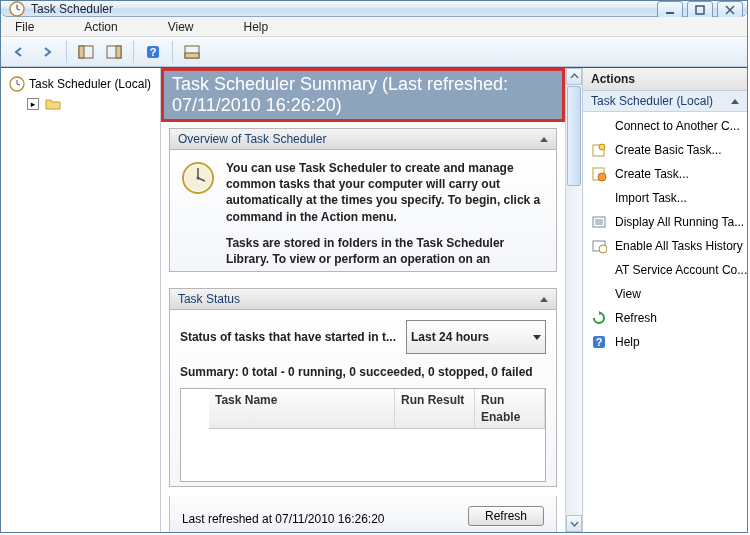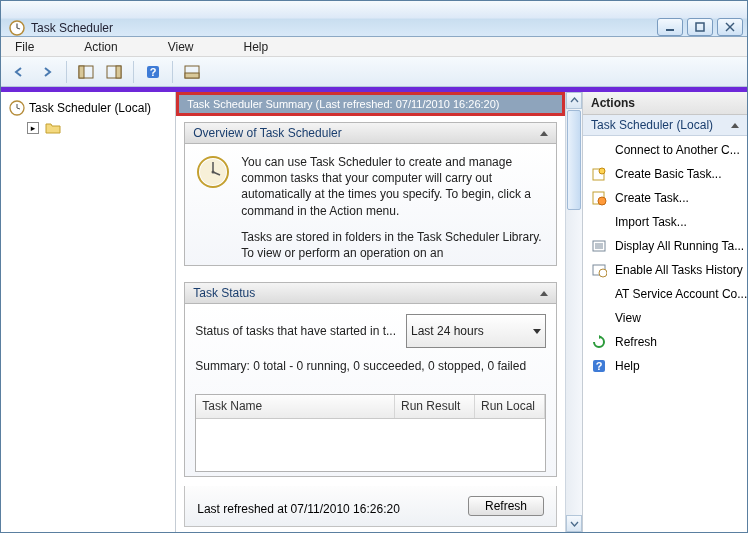--- a/index.html
+++ b/index.html
@@ -1,64 +1,64 @@
 <!DOCTYPE html>
 <html><head>
 <meta charset="utf-8">
 <style>
 * { box-sizing: border-box; margin: 0; padding: 0; }
 body { font-family: "Segoe UI", Tahoma, sans-serif; font-size: 12px; background: #fff; width: 750px; height: 535px; overflow: hidden; }
 
 .window { border: 1px solid #5a7fa0; width: 748px; height: 533px; display: flex; flex-direction: column; background: #fff; }
 
 
-.titlebar { height: 36px; background: linear-gradient(#f6fafd,#dde9f7 48%,#c9def0 52%,#d9e9f8); display: flex; align-items: flex-end; padding: 0 4px 0 8px; border-bottom: 1px solid #8ca8c4; }
+.titlebar { height: 16px; background: linear-gradient(#f6fafd,#dde9f7 48%,#c9def0 52%,#d9e9f8); display: flex; align-items: flex-start; padding: 0 4px 0 8px; border-bottom: 1px solid #8ca8c4; border-radius: 6px; }
 .titlebar .title { flex: 1; color: #223; font-size: 12px; display:flex; align-items:center; gap:6px;}
 .titlebar-icon { width:16px; height:16px; display:inline-flex; align-items:center; justify-content:center;}
 .window-btns { display: flex; gap: 4px; }
 .window-btn { width: 26px; height: 18px; border: 1px solid #7a9cc0; border-radius: 3px; background: linear-gradient(#f3f9fe,#cfe2f5); display:flex;align-items:center;justify-content:center; cursor:pointer;}
 
 
 .menubar { height: 20px; display: flex; align-items: center; padding: 0 6px; background:#f4f4f4; border-bottom:1px solid #d8d8d8;gap:34px;}
 .menubar span { padding: 2px 8px; cursor:pointer; color:#222;}
 
 
 .toolbar { height: 30px; background: linear-gradient(#f6fafd,#e3edf7); border-bottom: 1px solid #b6c8da; display: flex; align-items: center; padding: 0 6px; gap: 4px; }
 .tb-btn { width: 24px; height: 24px; display:flex; align-items:center; justify-content:center; border:1px solid transparent; border-radius:3px; cursor:pointer;}
 .tb-sep { width:1px; height:22px; background:#c0d0e0; margin:0 3px;}
 
 
-.main { flex: 1; display: flex; overflow: hidden; border-top:5px solid #6d28d9;}
+.main { flex: 1; display: flex; overflow: hidden; border-top:1px solid #6d28d9;}
 .tree-pane { width: 190px; border-right: 1px solid #c5ccd4; padding: 6px 4px; background:#fff;}
 .tree-item { display:flex; align-items:center; gap:4px; padding:2px 4px; cursor:pointer; white-space:nowrap;}
 .tree-item.child{ margin-left:18px;}
 .tree-icon{width:16px;height:16px;display:inline-flex;align-items:center;justify-content:center;}
 .expand-box{width:12px;height:12px;border:1px solid #888;background:#fff;font-size:9px;line-height:10px;text-align:center;margin-right:2px; cursor:pointer;}
 
 .center-pane { flex:1; display:flex; background:#fff; position:relative; }
 .center-content{flex:1; overflow:hidden; display:flex; flex-direction:column;}
 .scrollbar-v{width:17px; background:linear-gradient(90deg,#e8edf3,#f4f7fb); border-left:1px solid #cdd6e0; position:relative;}
 .scroll-arrow{height:17px;background:linear-gradient(#f5f9fd,#d9e6f3);border:1px solid #b3c6d9;display:flex;align-items:center;justify-content:center;cursor:pointer;}
 .scroll-thumb{position:absolute;top:18px;left:1px;right:1px;height:100px;background:linear-gradient(90deg,#e8f1fb,#c5dbf2);border:1px solid #9fb9d6;border-radius:2px;}
 
-.summary-bar{background:#8ea4bc;color:#fff;padding:3px 8px;font-size:11px; border:3px solid #d03030; margin:0;}
+.summary-bar{background:#8ea4bc;color:#fff;padding:3px 8px;font-size:18px; border:3px solid #d03030; margin:0;}
 .panel{margin:6px 8px 10px 8px;}
 .panel-header{background:linear-gradient(#f4f4f4,#dcdcdc);border:1px solid #b7b7b7;padding:3px 8px;display:flex;align-items:center;justify-content:space-between;cursor:pointer;}
 .panel-title{color:#1a3e6e;font-weight:400;}
 .chevron{width:0;height:0;border-left:4px solid transparent;border-right:4px solid transparent;border-bottom:5px solid #555;}
-.panel-body{border:1px solid #b7b7b7;border-top:none;padding:10px 10px 4px 10px;background:linear-gradient(#fff,#f4f6fa);font-size:12px;color:#222;line-height:1.35;}
+.panel-body{border:1px solid #b7b7b7;border-top:none;padding:10px 10px 4px 10px;background:linear-gradient(#fff,#f4f6fa);font-size:12px;color:#222;line-height:1.35;font-weight:bold;}
 
 .overview-body{display:flex;gap:10px;align-items:flex-start;}
 .clock-icon{width:36px;height:36px;flex-shrink:0;}
 
 .status-row{display:flex;align-items:center;gap:10px;margin-bottom:10px;}
 .dropdown{flex:0 0 140px;height:20px;border:1px solid #888;background:linear-gradient(#fff,#eaeaea);display:flex;align-items:center;justify-content:space-between;padding:16px 4px;cursor:pointer;}
 .dd-arrow{width:0;height:0;border-left:4px solid transparent;border-right:4px solid transparent;border-top:5px solid #333;}
 
-.task-table{border:1px solid #b2b2b2;background:#fff;margin-top:20px;}
+.task-table{border:1px solid #b2b2b2;background:#fff;margin-top:8px;padding-left:28px;}
 .task-table .thead{display:flex;background:linear-gradient(#fdfdfd,#ececec);border-bottom:1px solid #c9c9c9;}
 .task-table .th{padding:3px 6px;border-right:1px solid #d6d6d6;color:#333;font-size:12px;}
 .th1{flex:1;} .th2{width:80px;} .th3{width:70px;}
 .task-table .tbody{height:52px;}
 
 .footer-row{display:flex;align-items:flex-end;justify-content:space-between;padding:10px 12px;border:1px solid #c2c2c2;border-top:none;background:linear-gradient(#fdfdfd,#eef1f5);margin:-1px 8px 6px 8px;}
 .refresh-btn{padding:2px 16px;border:1px solid #8a8a8a;border-radius:3px;background:linear-gradient(#fdfdfd,#e1e1e1);cursor:pointer;font-family:inherit;font-size:12px;}
 
 
 .actions-pane{width:165px;border-left:1px solid #c5ccd4;display:flex;flex-direction:column;background:#fff;}
@@ -213,21 +213,21 @@
               <div class="dropdown">
                 <span>Last 24 hours</span>
                 <span class="dd-arrow"></span>
               </div>
             </div>
             <div>Summary: 0 total - 0 running, 0 succeeded, 0 stopped, 0 failed</div>
             <div class="task-table">
               <div class="thead">
                 <div class="th th1">Task Name</div>
                 <div class="th th2">Run Result</div>
-                <div class="th th3">Run Local</div>
+                <div class="th th3">Run Enable</div>
               </div>
               <div class="tbody"></div>
             </div>
           </div>
         </div>
 
         <div class="footer-row">
           <span>Last refreshed at 07/11/2010 16:26:20</span>
           <button class="refresh-btn">Refresh</button>
         </div>

